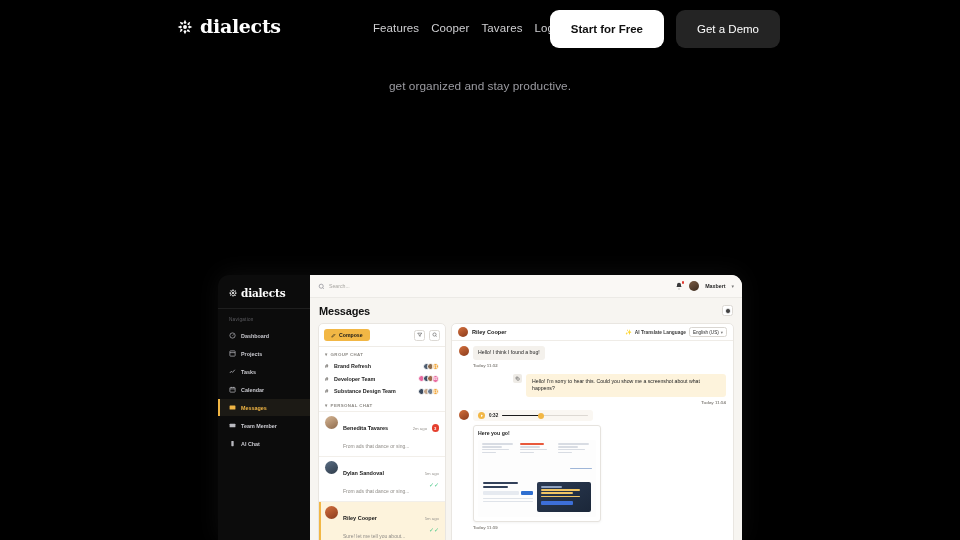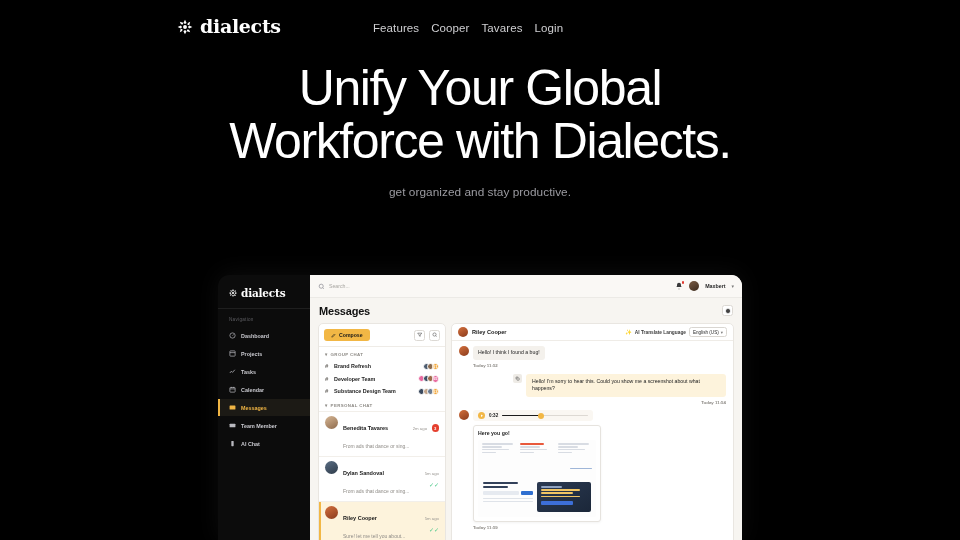--- a/index.html
+++ b/index.html
@@ -297,28 +297,26 @@
     </div>
 
     <div class="nav-links">
       <a class="nav-link">Features</a>
       <a class="nav-link">Cooper</a>
       <a class="nav-link">Tavares</a>
       <a class="nav-link">Login</a>
     </div>
 
     <div class="nav-btns">
+      <button class="btn-white">Start for Free</button>
+      <button class="btn-dark">Get a Demo</button>
     </div>
   </div>
 
   <div class="hero">
-    <h1>
-      <span>Unify Your Global</span>
-      <span class="l2">Workforce with Dialects.</span>
-    </h1>
     <div class="hero-sub">
       <span class="l2">get organized and stay productive.</span>
     </div>
   </div>
 
   <div class="app">
 
     <div class="app-side">
       <div class="side-logo">
         <span>

